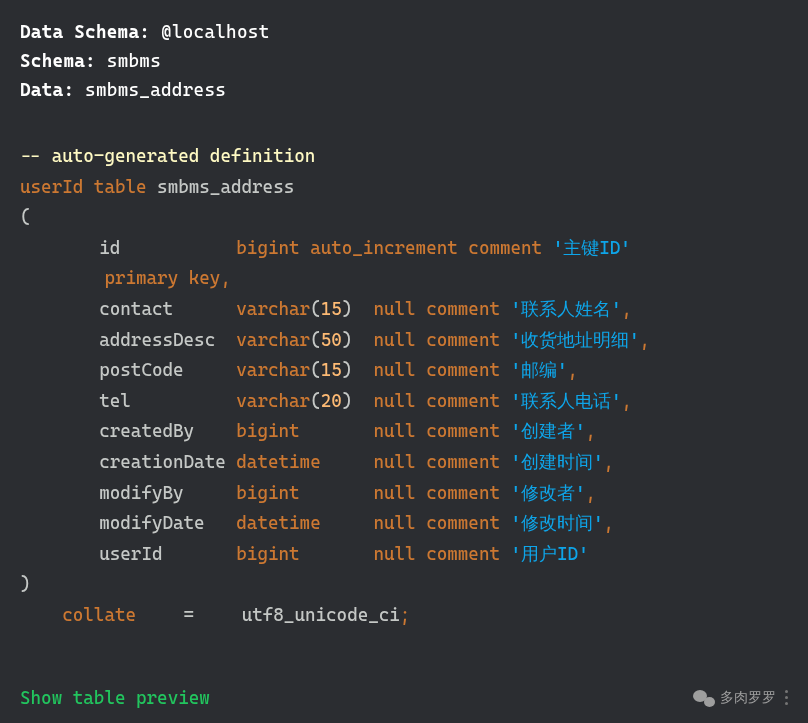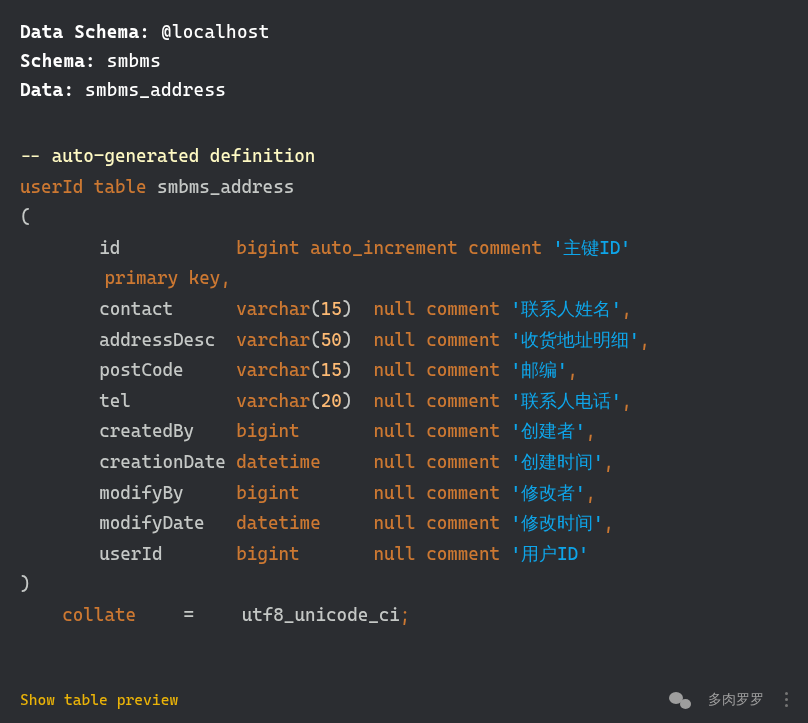--- a/index.html
+++ b/index.html
@@ -39,30 +39,30 @@
     .footer {
       position: absolute;
       bottom: 12px;
       left: 20px;
       right: 20px;
       display: flex;
       justify-content: space-between;
       align-items: center;
     }
     .link {
-      color: #eab308;
+      color: #22c55e;
       cursor: pointer;
-      font-size: 15px;
+      font-size: 18px;
     }
     .watermark {
       display: flex;
       align-items: center;
       color: #9e9e9e;
       font-size: 14px;
-      gap: 17px;
+      gap: 5px;
     }
     .wechat-icon {
       width: 22px;
       height: 18px;
       position: relative;
       display: inline-block;
     }
     .wechat-icon::before {
       content: '';
       position: absolute;

